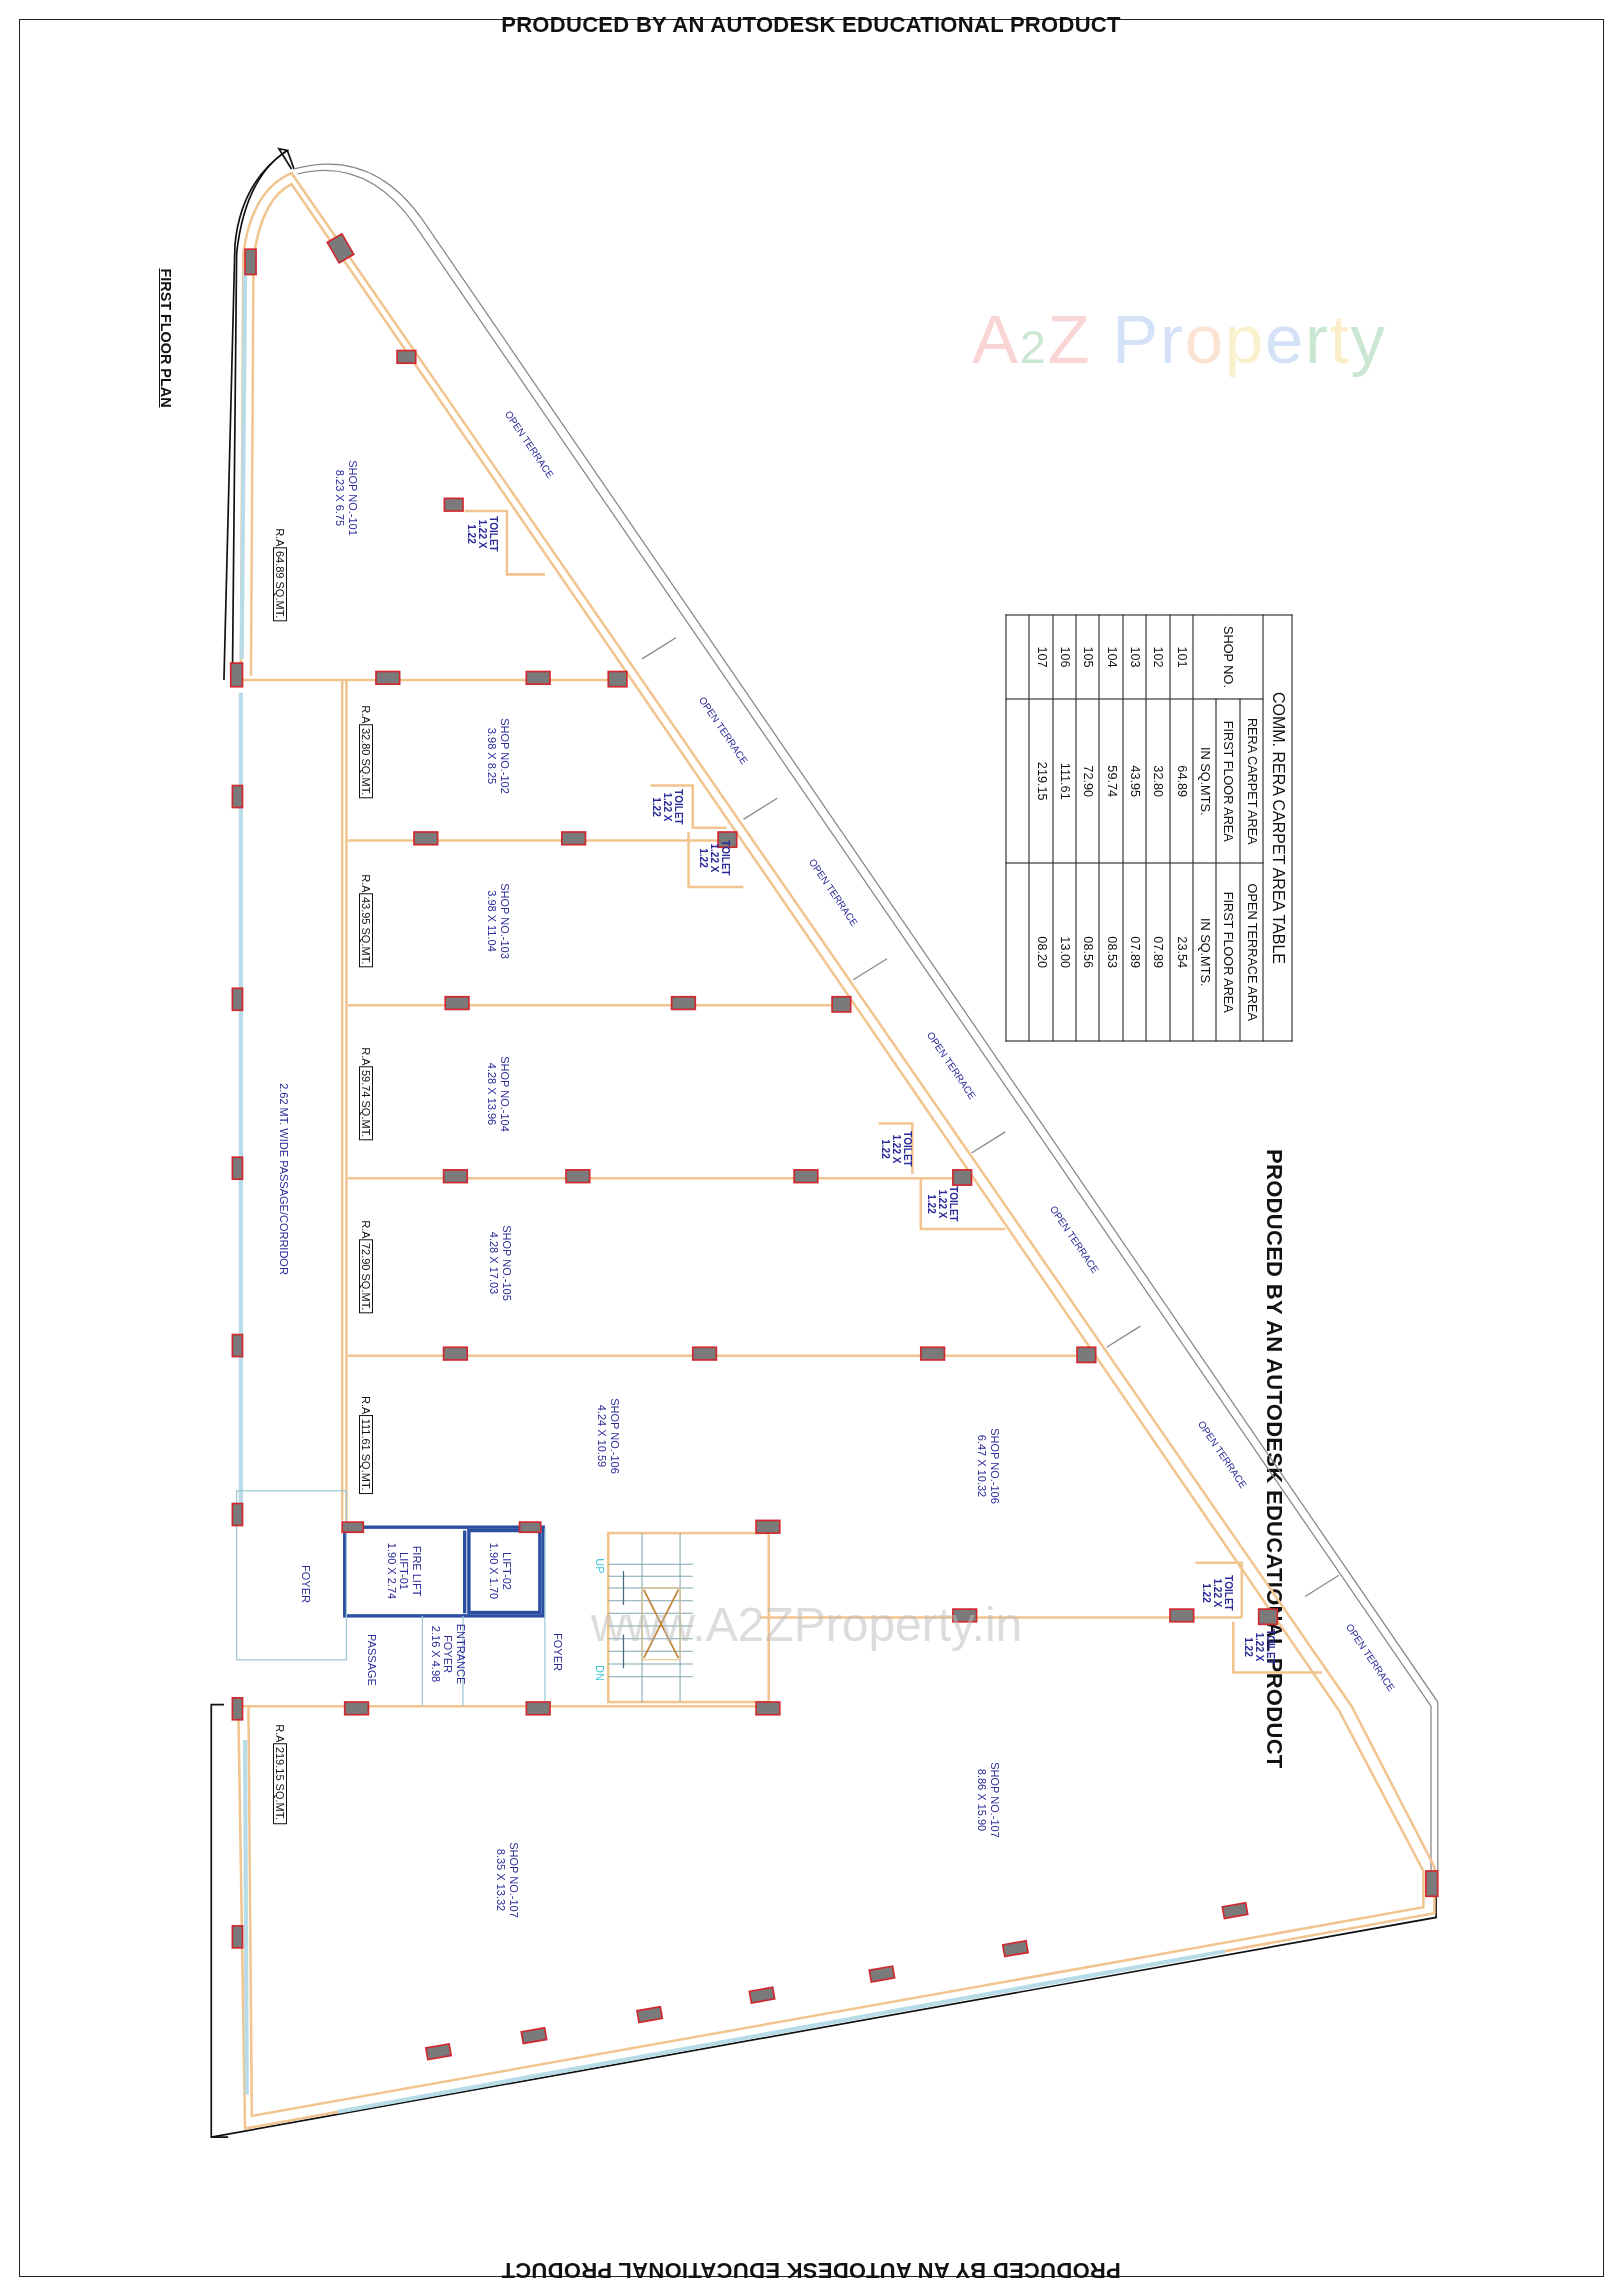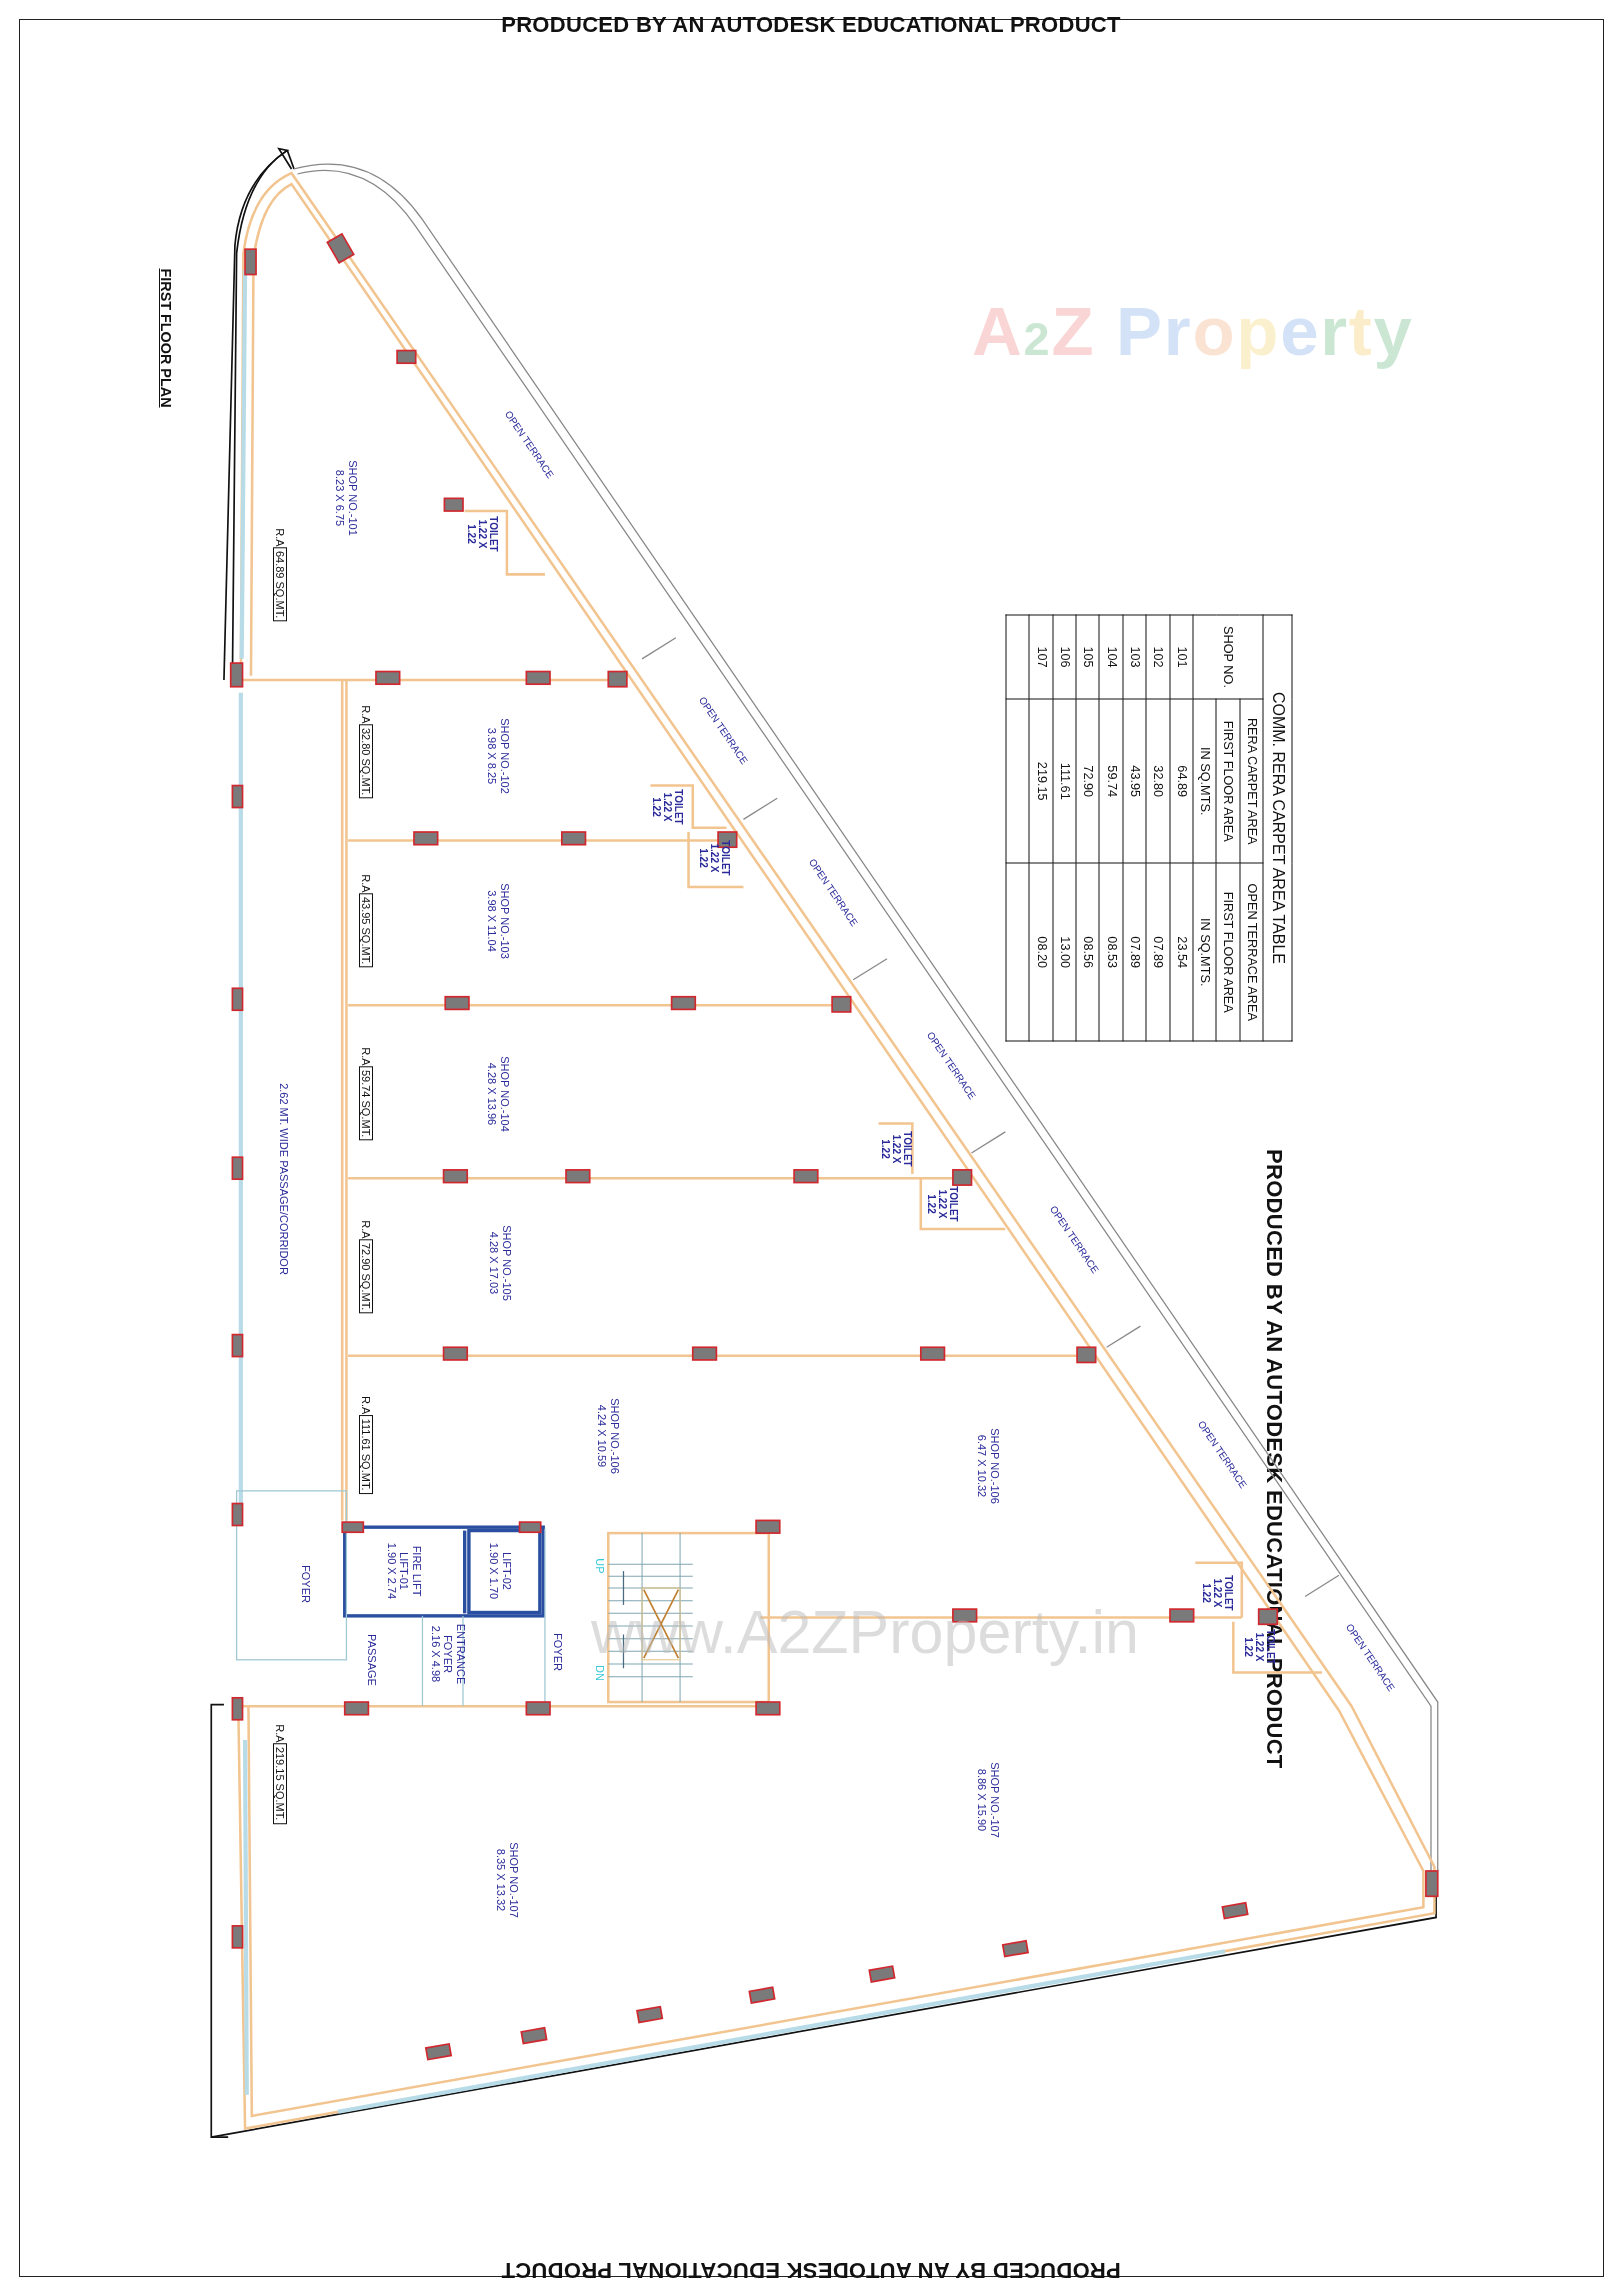--- a/index.html
+++ b/index.html
@@ -9,23 +9,23 @@
   .stamp-top{left:0;right:0;top:12px;text-align:center;}
   .stamp-bottom{left:0;right:0;bottom:12px;text-align:center;transform:rotate(180deg);}
   .stamp-right{left:1597px;top:1149px;transform-origin:0 0;transform:translate(-50%,0) rotate(90deg);}
   svg.plan{position:absolute;left:0;top:0;}
   .lbl{position:absolute;color:#2a2a9a;font-size:11px;line-height:12.7px;text-align:center;white-space:nowrap;transform-origin:center center;}
   .rot90{transform:translate(-50%,-50%) rotate(90deg);}
   .ra{position:absolute;transform:translate(-50%,-50%) rotate(90deg);font-size:11px;color:#111;white-space:nowrap;display:flex;align-items:center;}
   .ra .box{border:1.3px solid #111;padding:0 2.5px;margin-left:0.8px;}
   .title-plan{position:absolute;left:166px;top:338px;transform:translate(-50%,-50%) rotate(90deg);font-size:14.4px;font-weight:bold;text-decoration:underline;white-space:nowrap;color:#111;}
   .terrace{position:absolute;color:#2a2a9a;font-size:10px;white-space:nowrap;transform-origin:center;}
-  .watermark{position:absolute;left:972px;top:292px;font-size:69px;font-weight:bold;letter-spacing:1.7px;opacity:0.32;white-space:nowrap;}
+  .watermark{position:absolute;left:972px;top:300px;font-size:69px;font-weight:normal;letter-spacing:1.7px;opacity:0.32;white-space:nowrap;}
   .watermark span{display:inline-block;}
-  .wm2{position:absolute;left:591px;top:1597px;font-size:61px;color:#bbb;opacity:0.5;white-space:nowrap;}
+  .wm2{position:absolute;left:591px;top:1597px;font-size:48px;color:#bbb;opacity:0.5;white-space:nowrap;}
   .table-wrap{position:absolute;left:1005px;top:614px;width:287px;height:427px;}
   table.rera{position:absolute;left:50%;top:50%;width:427px;height:287px;transform:translate(-50%,-50%) rotate(90deg);border-collapse:collapse;font-size:12.7px;color:#111;}
   table.rera td,table.rera th{border:1.7px solid #111;text-align:center;font-weight:normal;padding:0.8px 2.5px;}
   table.rera th.title{font-size:16px;}
   .updn{position:absolute;color:#38c9d8;font-size:11px;transform:translate(-50%,-50%) rotate(90deg);}
 </style>
 </head>
 <body>
 
 <div class="frame"></div>

